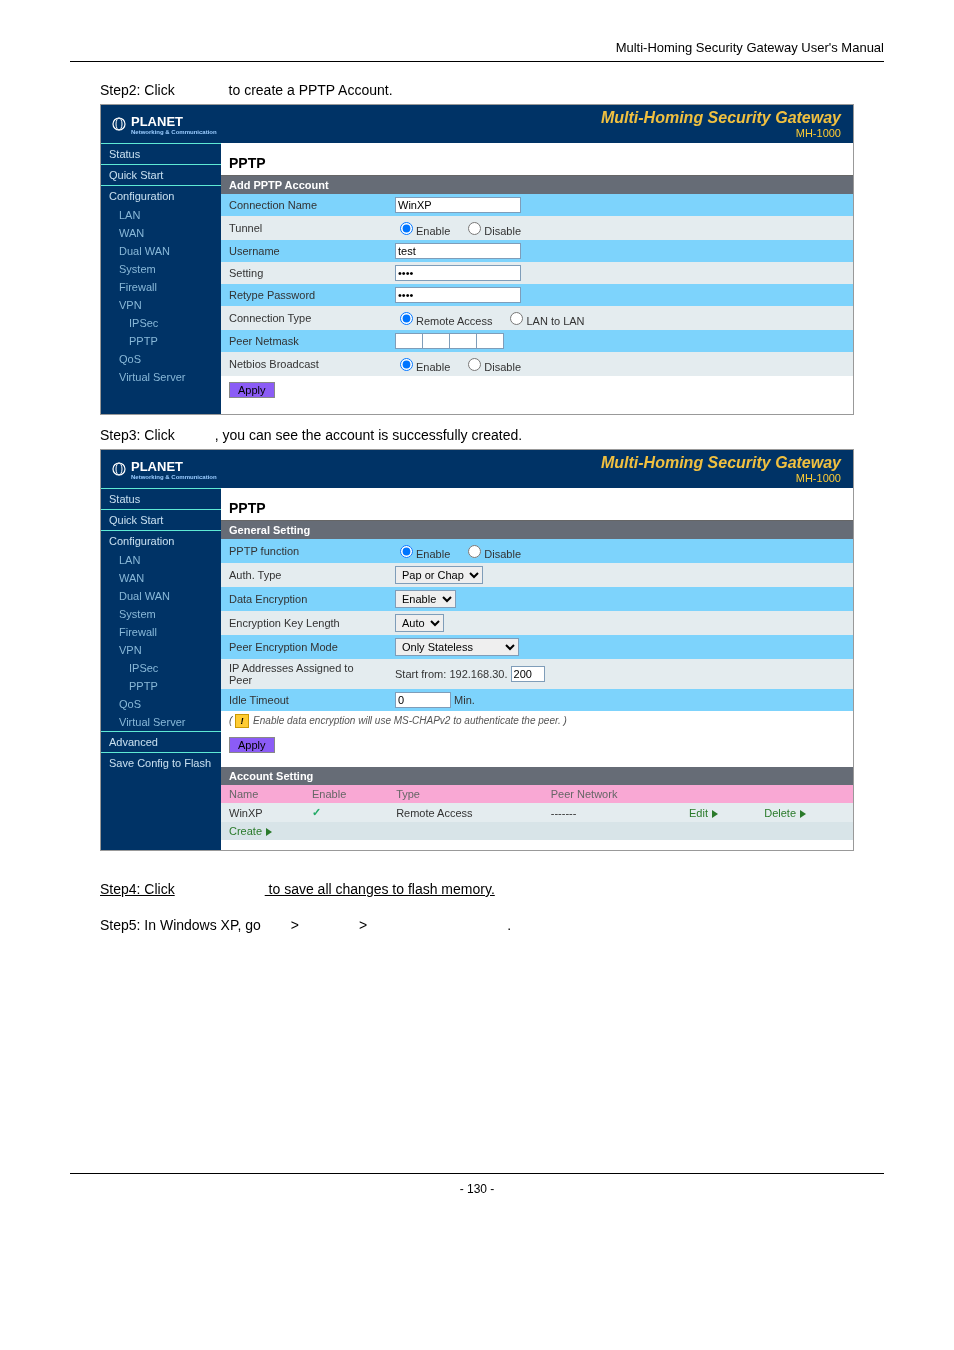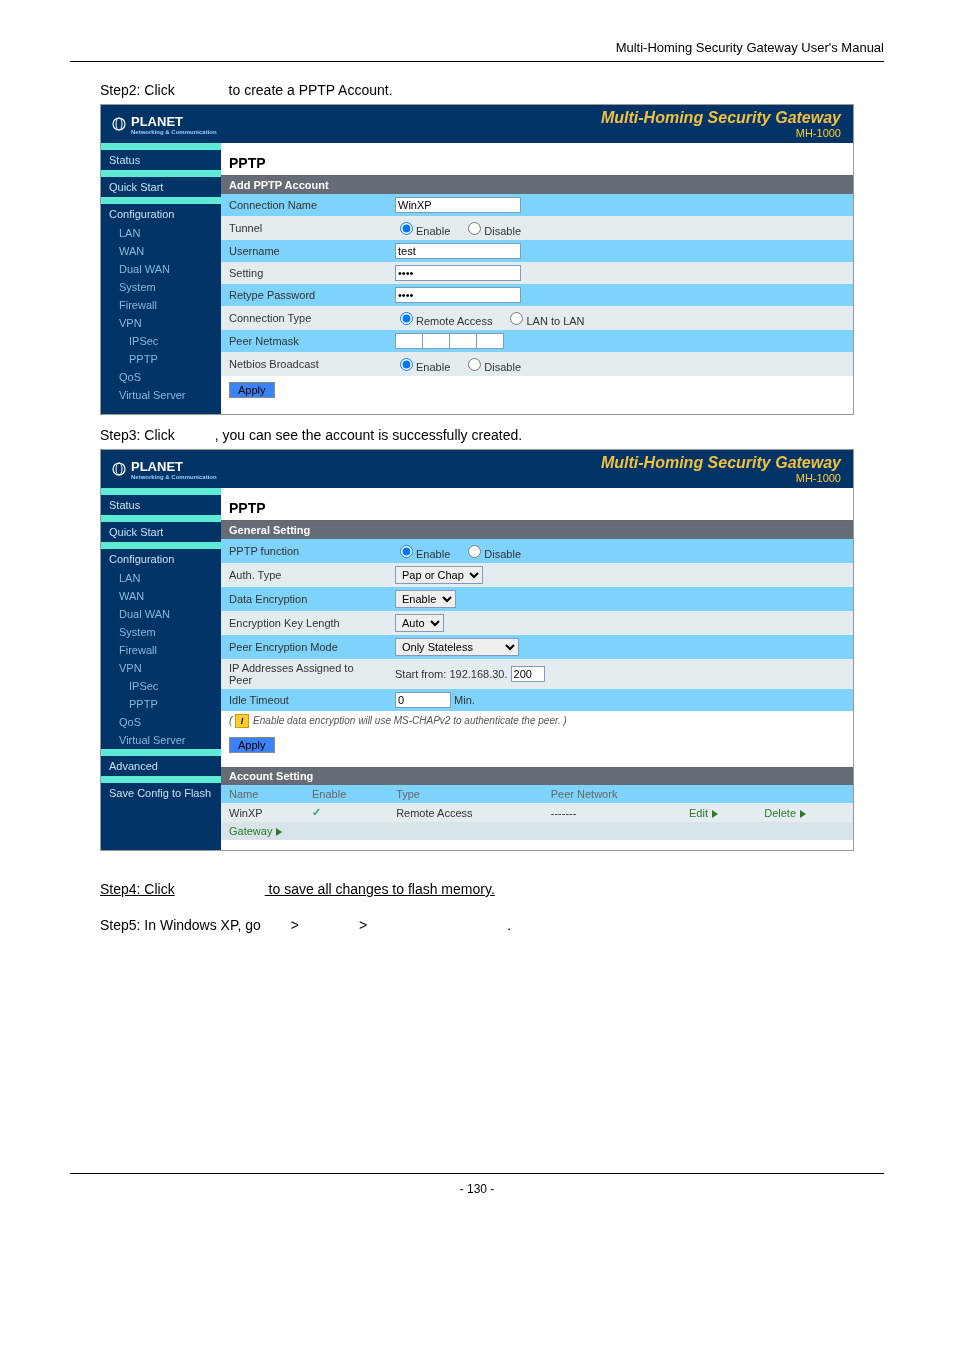--- a/index.html
+++ b/index.html
@@ -73,21 +73,21 @@
     background: #fff;
   }
   .sidebar {
     width: 120px;
     background: #003366;
     color: #7bbde8;
     font-size: 11px;
   }
   .sidebar-item {
     padding: 4px 8px;
-    border-top: 7px solid #5eead4;
+    border-top: 1px solid #5eead4;
     cursor: pointer;
     color: #c8e0f0;
   }
   .sidebar-sub {
     padding: 3px 8px 3px 18px;
     color: #88b8d8;
     font-size: 11px;
     cursor: pointer;
   }
   .content {
@@ -130,21 +130,21 @@
     font-size: 11px;
     padding: 1px 2px;
     border: 1px solid #7f9db9;
   }
   .radio-group label { margin-right: 10px; font-size:11px; }
   .apply-btn {
     margin: 6px 8px;
     font-size:11px;
     padding:1px 8px;
     border:1px solid #888;
-    background:#3b82f6;
+    background:#8b5cf6;
     cursor:pointer;
   }
   .note-text {
     font-size: 10px;
     font-style: italic;
     color: #555;
     padding: 3px 8px;
   }
   .warn-icon {
     display:inline-block;
@@ -157,21 +157,21 @@
     font-weight:bold;
     color:#000;
     line-height:12px;
     margin-right:4px;
   }
   .account-table {
     width:100%;
     border-collapse: collapse;
   }
   .account-table th {
-    background:#7dd3fc;
+    background:#f9a8d4;
     font-weight:normal;
     text-align:left;
     font-size:11px;
     padding:3px 8px;
     color:#666;
   }
   .account-table td {
     background:#e4ecef;
     font-size:11px;
     padding:3px 8px;
@@ -416,21 +416,21 @@
           </tr>
           <tr>
             <td>WinXP</td>
             <td><span class="check-icon">✓</span></td>
             <td>Remote Access</td>
             <td>-------</td>
             <td><span class="action-link"><span>Edit</span><span class="action-arrow"></span></span></td>
             <td><span class="action-link"><span>Delete</span><span class="action-arrow"></span></span></td>
           </tr>
           <tr class="create-row">
-            <td colspan="6"><span class="action-link"><span>Gateway</span><span class="action-arrow"></span></span></td>
+            <td colspan="6"><span class="action-link"><span>Create</span><span class="action-arrow"></span></span></td>
           </tr>
         </tbody>
           </table>
       </div>
     </div>
   </div>
 
   <div class="step-text" style="margin-top:30px;text-decoration:underline;">
     <span>Step4: Click</span><span style="display:inline-block;width:90px;"></span><span> to save all changes to flash memory.</span>
   </div>

